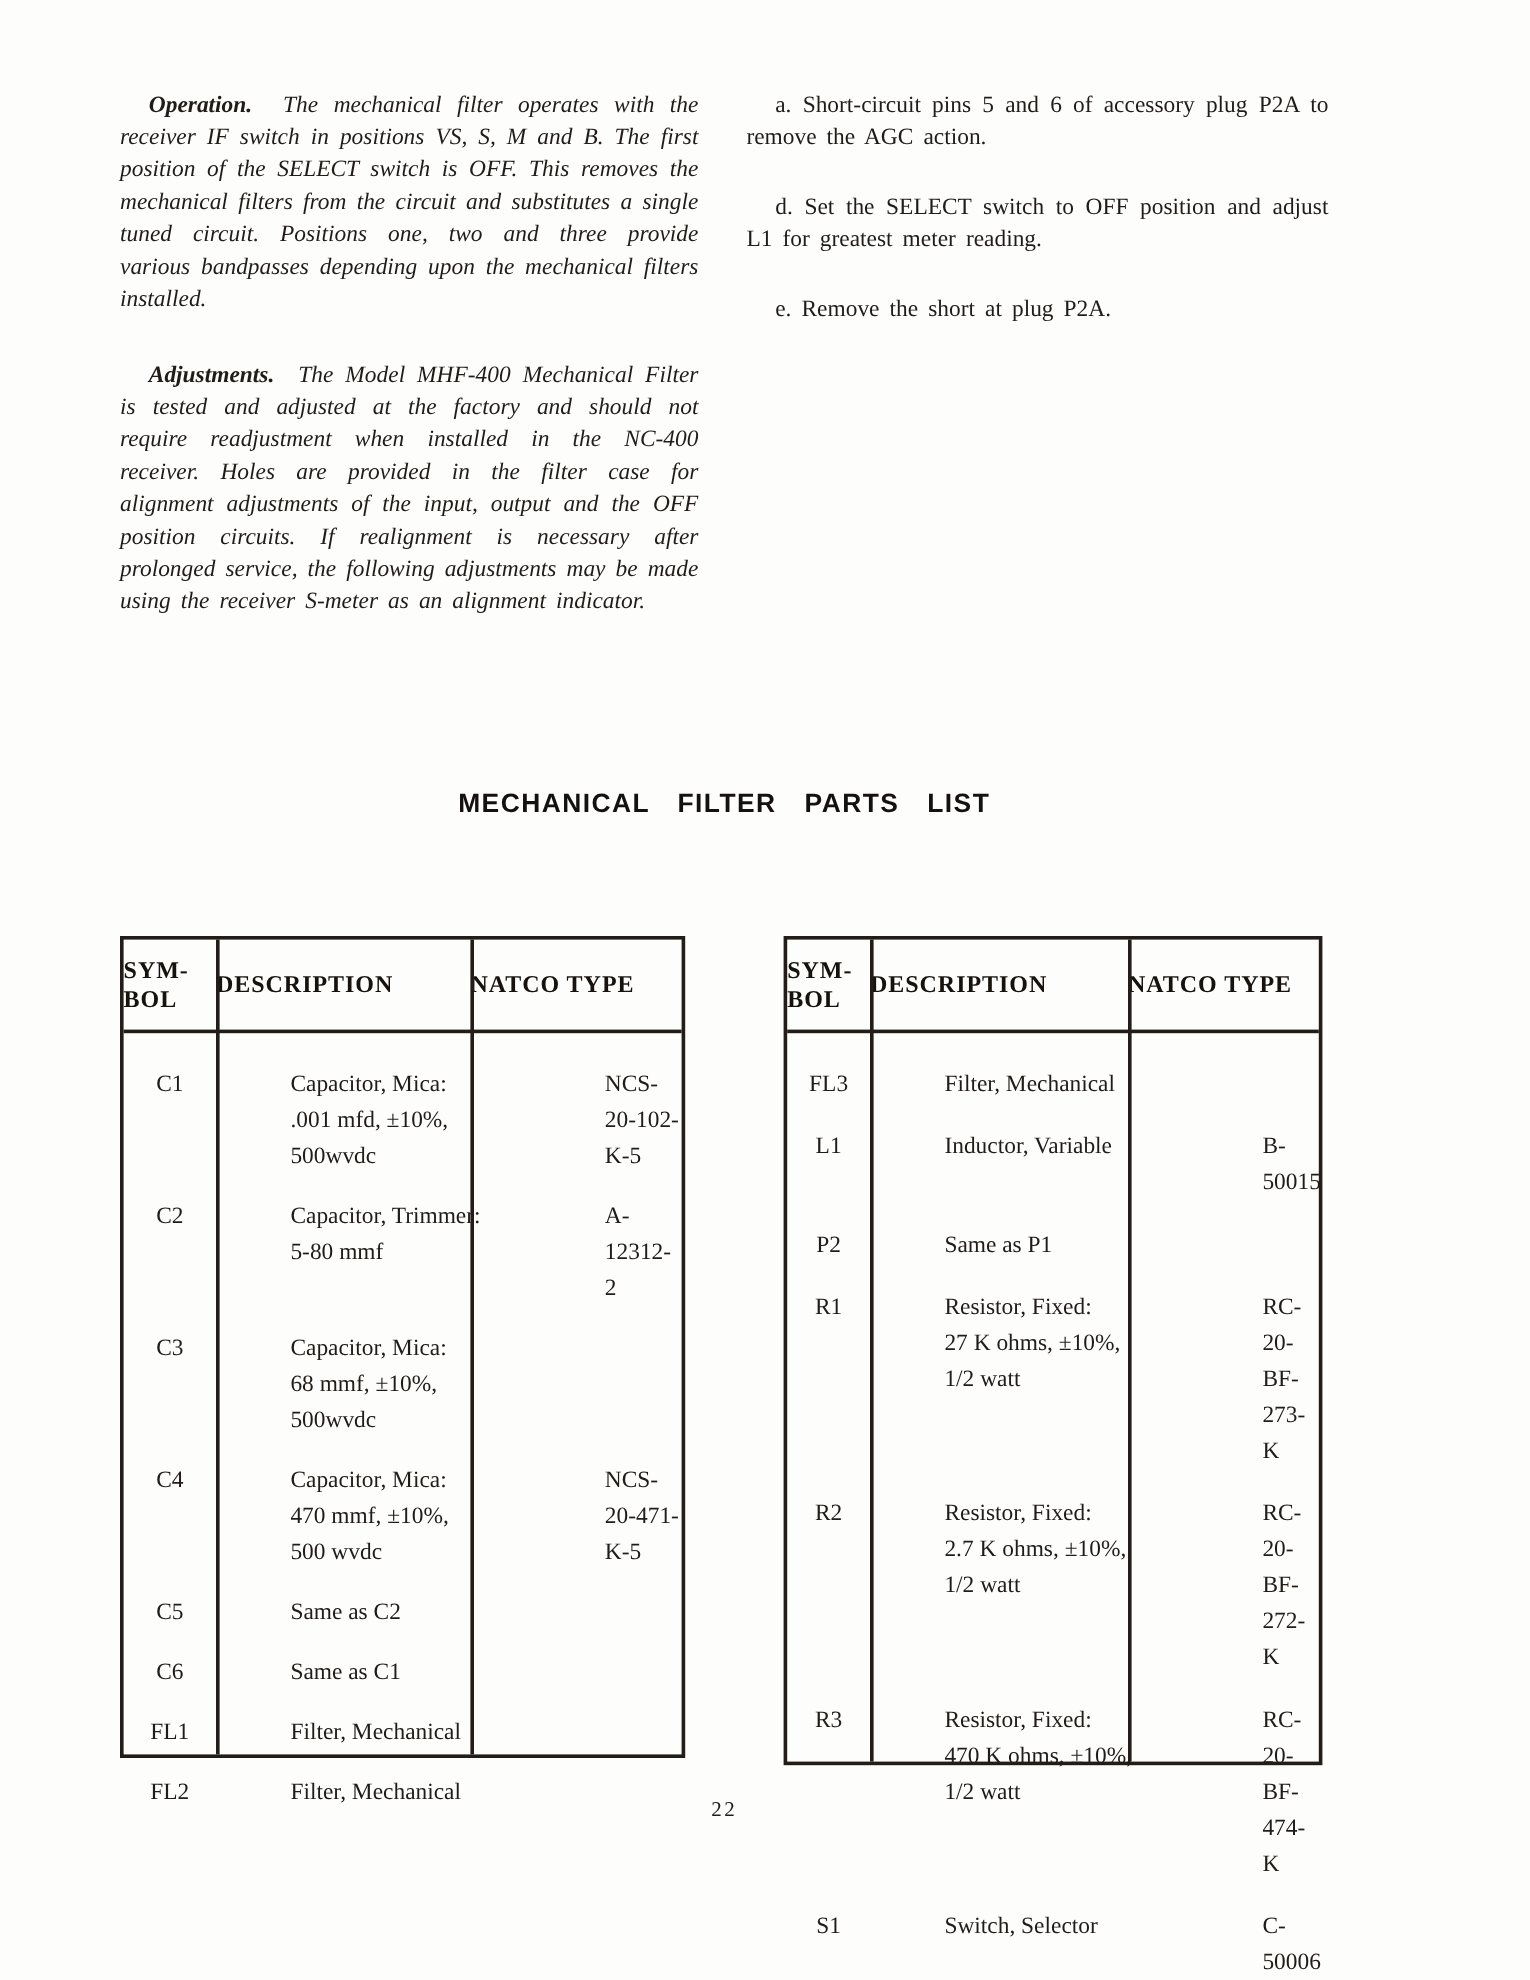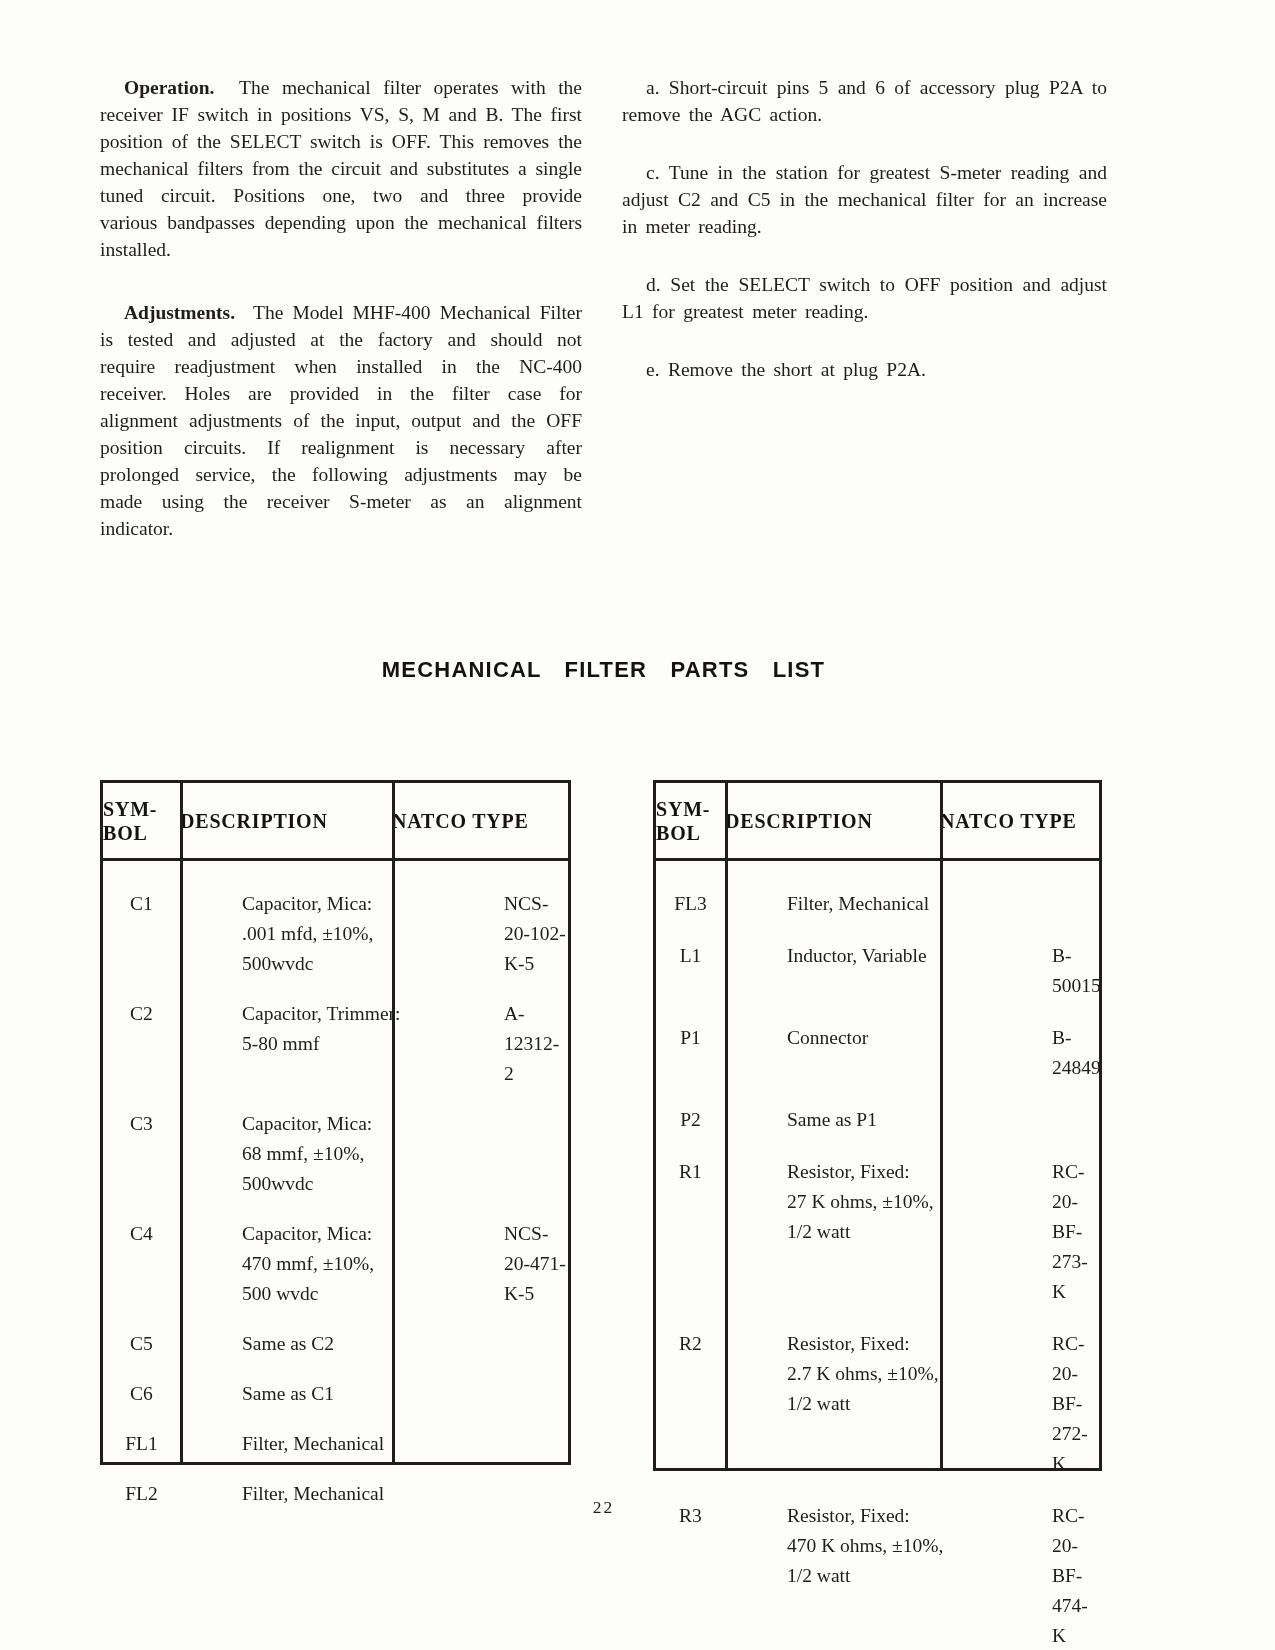--- a/index.html
+++ b/index.html
@@ -6,21 +6,21 @@
   .page{
     position:relative;width:1275px;height:1650px;margin:0 auto;
     background:#fdfdfb;color:#201c18;
     font-family:"Liberation Serif","DejaVu Serif",serif;
     font-size:19.5px;line-height:27px;overflow:hidden;
   }
   
   .col{position:absolute;top:74px;text-align:justify;word-spacing:3.5px;}
   .col-left{left:100px;width:482px;}
   .col-right{left:622px;width:485px;}
-  .para{text-indent:24px;margin:0 0 36px 0;}
+  .para{text-indent:24px;margin:0 0 36px 0;font-style:italic;}
   .step{text-indent:24px;margin:0 0 31px 0;}
   .lead{font-weight:bold;}
   
   .section-heading{
     position:absolute;top:656px;left:100px;width:1007px;text-align:center;
     font-family:"Liberation Sans","DejaVu Sans",sans-serif;
     font-weight:bold;font-size:22px;letter-spacing:1.2px;word-spacing:16px;
     color:#14110e;
   }
   
@@ -62,22 +62,20 @@
   <div class="col col-left">
     <p class="para"><span class="lead">Operation.</span>&nbsp;
       <span>The mechanical filter operates with the receiver IF switch in positions VS, S, M and B. The first position of the SELECT switch is OFF. This removes the mechanical filters from the circuit and substitutes a single tuned circuit. Positions one, two and three provide various bandpasses depending upon the mechanical filters installed.</span></p>
     <p class="para"><span class="lead">Adjustments.</span>&nbsp;
       <span>The Model MHF-400 Mechanical Filter is tested and adjusted at the factory and should not require readjustment when installed in the NC-400 receiver. Holes are provided in the filter case for alignment adjustments of the input, output and the OFF position circuits. If realignment is necessary after prolonged service, the following adjustments may be made using the receiver S-meter as an alignment indicator.</span></p>
   </div>
 
   <div class="col col-right">
     <p class="step"><span>a.</span>
       <span>Short-circuit pins 5 and 6 of accessory plug P2A to remove the AGC action.</span></p>
-    <p class="step"><span>c.</span>
-      <span>Tune in the station for greatest S-meter reading and adjust C2 and C5 in the mechanical filter for an increase in meter reading.</span></p>
     <p class="step"><span>d.</span>
       <span>Set the SELECT switch to OFF position and adjust L1 for greatest meter reading.</span></p>
     <p class="step"><span>e.</span>
       <span>Remove the short at plug P2A.</span></p>
   </div>
 
   <div class="section-heading">MECHANICAL FILTER PARTS LIST</div>
 
   <div class="ptable ptable-left">
     <div class="vline v1"></div>
@@ -176,27 +174,20 @@
           <div class="tc tc-natco"></div>
         </div>
         <div class="trow">
           <div class="tc tc-sym">L1</div>
           <div class="tc tc-desc">
             <div class="tline">Inductor, Variable</div>
           </div>
           <div class="tc tc-natco">B-50015</div>
         </div>
         <div class="trow">
-          <div class="tc tc-sym">P1</div>
-          <div class="tc tc-desc">
-            <div class="tline">Connector</div>
-          </div>
-          <div class="tc tc-natco">B-24849</div>
-        </div>
-        <div class="trow">
           <div class="tc tc-sym">P2</div>
           <div class="tc tc-desc">
             <div class="tline">Same as P1</div>
           </div>
           <div class="tc tc-natco"></div>
         </div>
         <div class="trow">
           <div class="tc tc-sym">R1</div>
           <div class="tc tc-desc">
             <div class="tline">Resistor, Fixed:</div>

